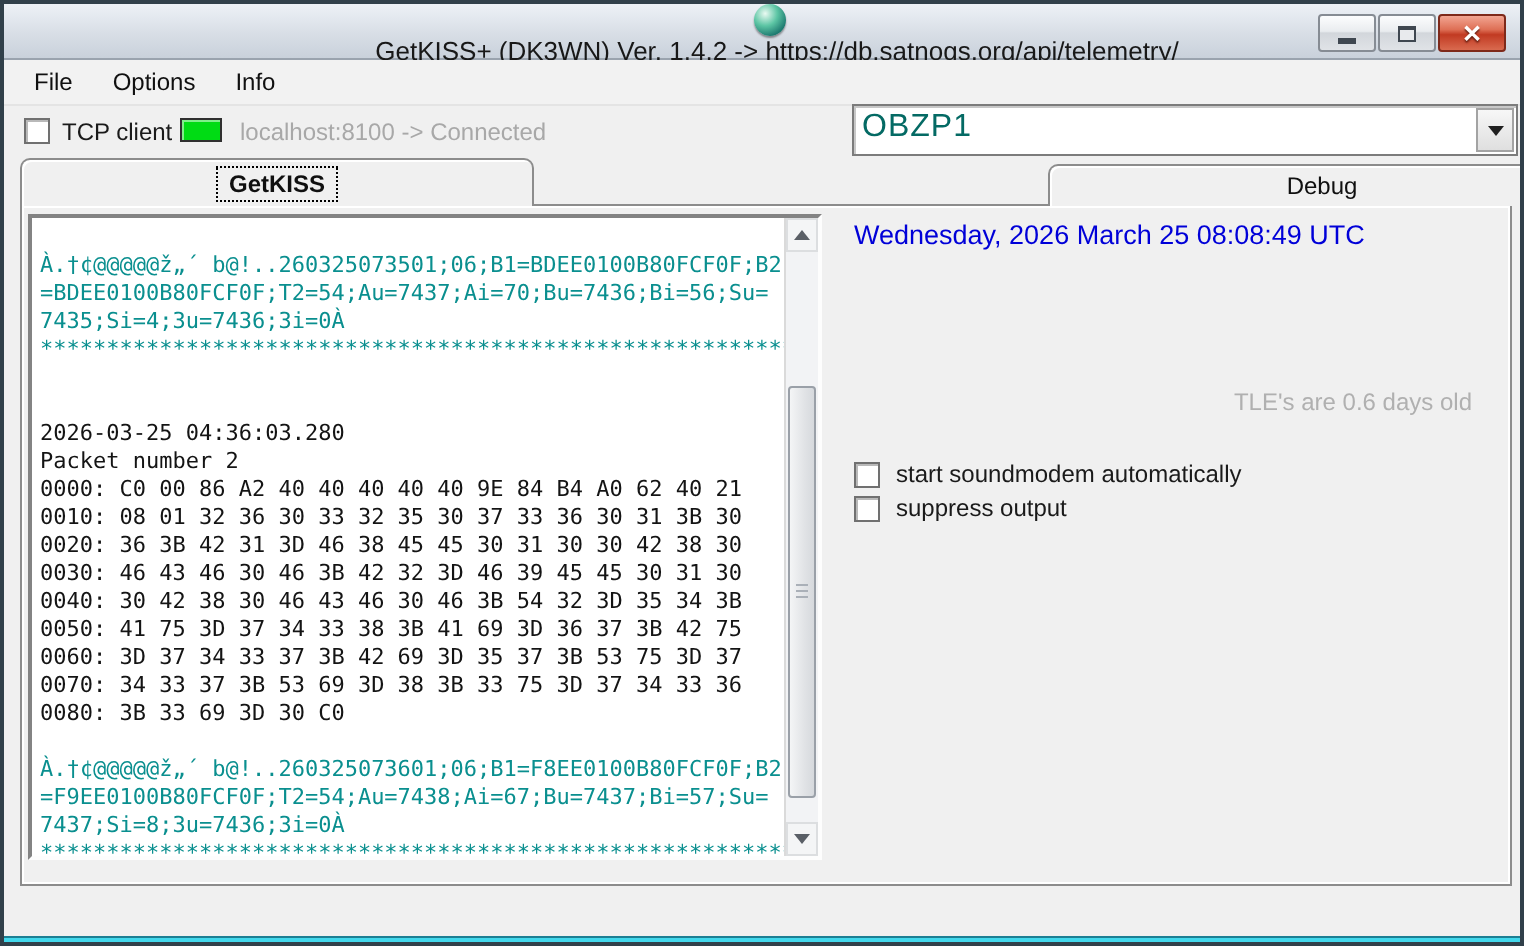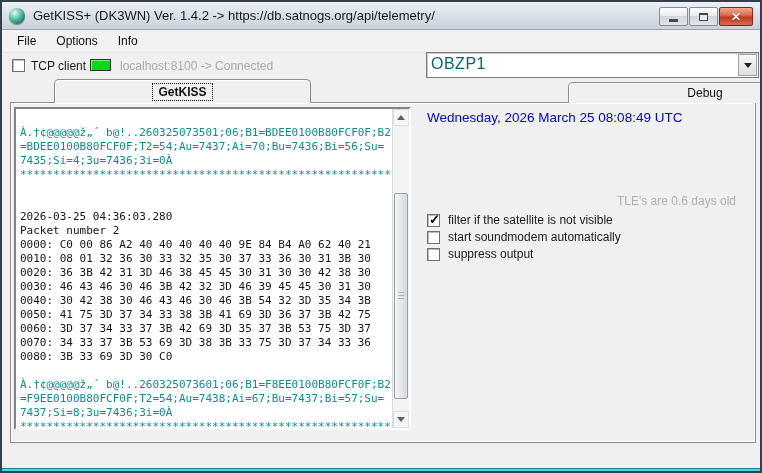--- a/index.html
+++ b/index.html
@@ -7,21 +7,21 @@
   .window{
     position:relative;width:762px;height:473px;background:#F0F0F0;
     font-family:"Liberation Sans",sans-serif;color:#1a1a1a;
     border:2px solid #31404a;overflow:hidden;
   }
   .bottom-edge{position:absolute;left:0;right:0;bottom:0;height:3px;background:#42d8ec;border-top:1px solid #1d7f93;z-index:40;}
 
   
   .titlebar{position:absolute;left:0;top:0;right:0;height:28px;
     background:linear-gradient(#EDF1F6,#D8DEE6 55%,#C9D1DB);
-    border-bottom:1px solid #9AA3AE;display:flex;align-items:center;padding-left:7px;}
+    border-bottom:1px solid #9AA3AE;display:flex;align-items:center;padding-left:7px;flex-direction:column;}
   .app-icon{width:16px;height:16px;border-radius:50%;
     background:radial-gradient(circle at 35% 30%, #eafaf2, #5cc5a4 40%, #1d7a70 75%, #0d4a46);
     box-shadow:0 1px 1px rgba(0,0,0,.4);flex:0 0 auto;}
   .title-text{font-size:13px;margin-left:8px;color:#181818;white-space:nowrap;}
   .win-buttons{position:absolute;right:7px;top:5px;display:flex;gap:1px;}
   .win-btn{width:29px;height:19px;border:1px solid #868C94;border-radius:2px;
     background:linear-gradient(#FCFDFE,#E9ECEF 45%,#D2D6DB 50%,#E0E3E7);
     display:flex;align-items:center;justify-content:center;cursor:default;}
   .glyph-min{width:9px;height:3px;background:#3F4750;margin-top:8px;}
   .glyph-max{width:9px;height:8px;border:1px solid #3F4750;border-top:2px solid #3F4750;background:#E8EAED;}
@@ -49,21 +49,21 @@
   .combo-text{font-size:16px;color:#046A64;padding:2px 0 0 4px;letter-spacing:.5px;}
   .combo-btn{position:absolute;right:1px;top:1px;width:19px;height:22px;
     background:linear-gradient(#F7F7F7,#DFDFDF);border:1px solid #A3A3A3;
     display:flex;align-items:center;justify-content:center;}
   .tri-down{width:0;height:0;border-left:4px solid transparent;border-right:4px solid transparent;border-top:5px solid #202020;}
 
   
   .tab{position:absolute;top:80px;height:21px;background:#F0F0F0;
     border:1px solid #8C8C8C;border-bottom:none;border-radius:5px 5px 0 0;
     box-shadow:inset 1px 1px 0 #fff;display:flex;align-items:center;justify-content:center;
-    font-size:12px;color:#101010;z-index:2;margin-left:44px;}
+    font-size:12px;color:#101010;z-index:2;}
   .tab.active{top:77px;height:24px;font-weight:bold;z-index:6;}
   .focus-rect{border:1px dotted #000;padding:1px 5px;}
   .tabpage{position:absolute;left:8px;top:100px;width:746px;height:341px;background:#F0F0F0;
     border:1px solid #8C8C8C;box-shadow:inset 1px 1px 0 #fff,inset -1px -1px 0 #fff;z-index:1;}
 
   
   .terminal-panel{position:absolute;left:12px;top:105px;width:397px;height:323px;background:#fff;
     border:2px solid;border-color:#838383 #FDFDFD #FDFDFD #838383;z-index:3;}
   .terminal{position:absolute;left:0;top:0;bottom:0;right:17px;padding:3px 0 0 4px;
     font-family:"DejaVu Sans Mono",monospace;font-size:11px;line-height:14px;
@@ -156,24 +156,20 @@
           <div class="tri-down-s"></div>
         </div>
     </div>
   </div>
 
   <div class="date-text">Wednesday, 2026 March 25  08:08:49 UTC</div>
 
 
   <div class="tle-text">TLE's are 0.6 days old</div>
 
-  <div class="opt-row" style="top:211px;">
-    <div class="chk-box opt-check checked"></div>
-    <span>filter if the satellite is not visible</span>
-  </div>
   <div class="opt-row" style="top:228px;">
     <div class="chk-box opt-check"></div>
     <span>start soundmodem automatically</span>
   </div>
   <div class="opt-row" style="top:245px;">
     <div class="chk-box opt-check"></div>
     <span>suppress output</span>
   </div>
 
 

